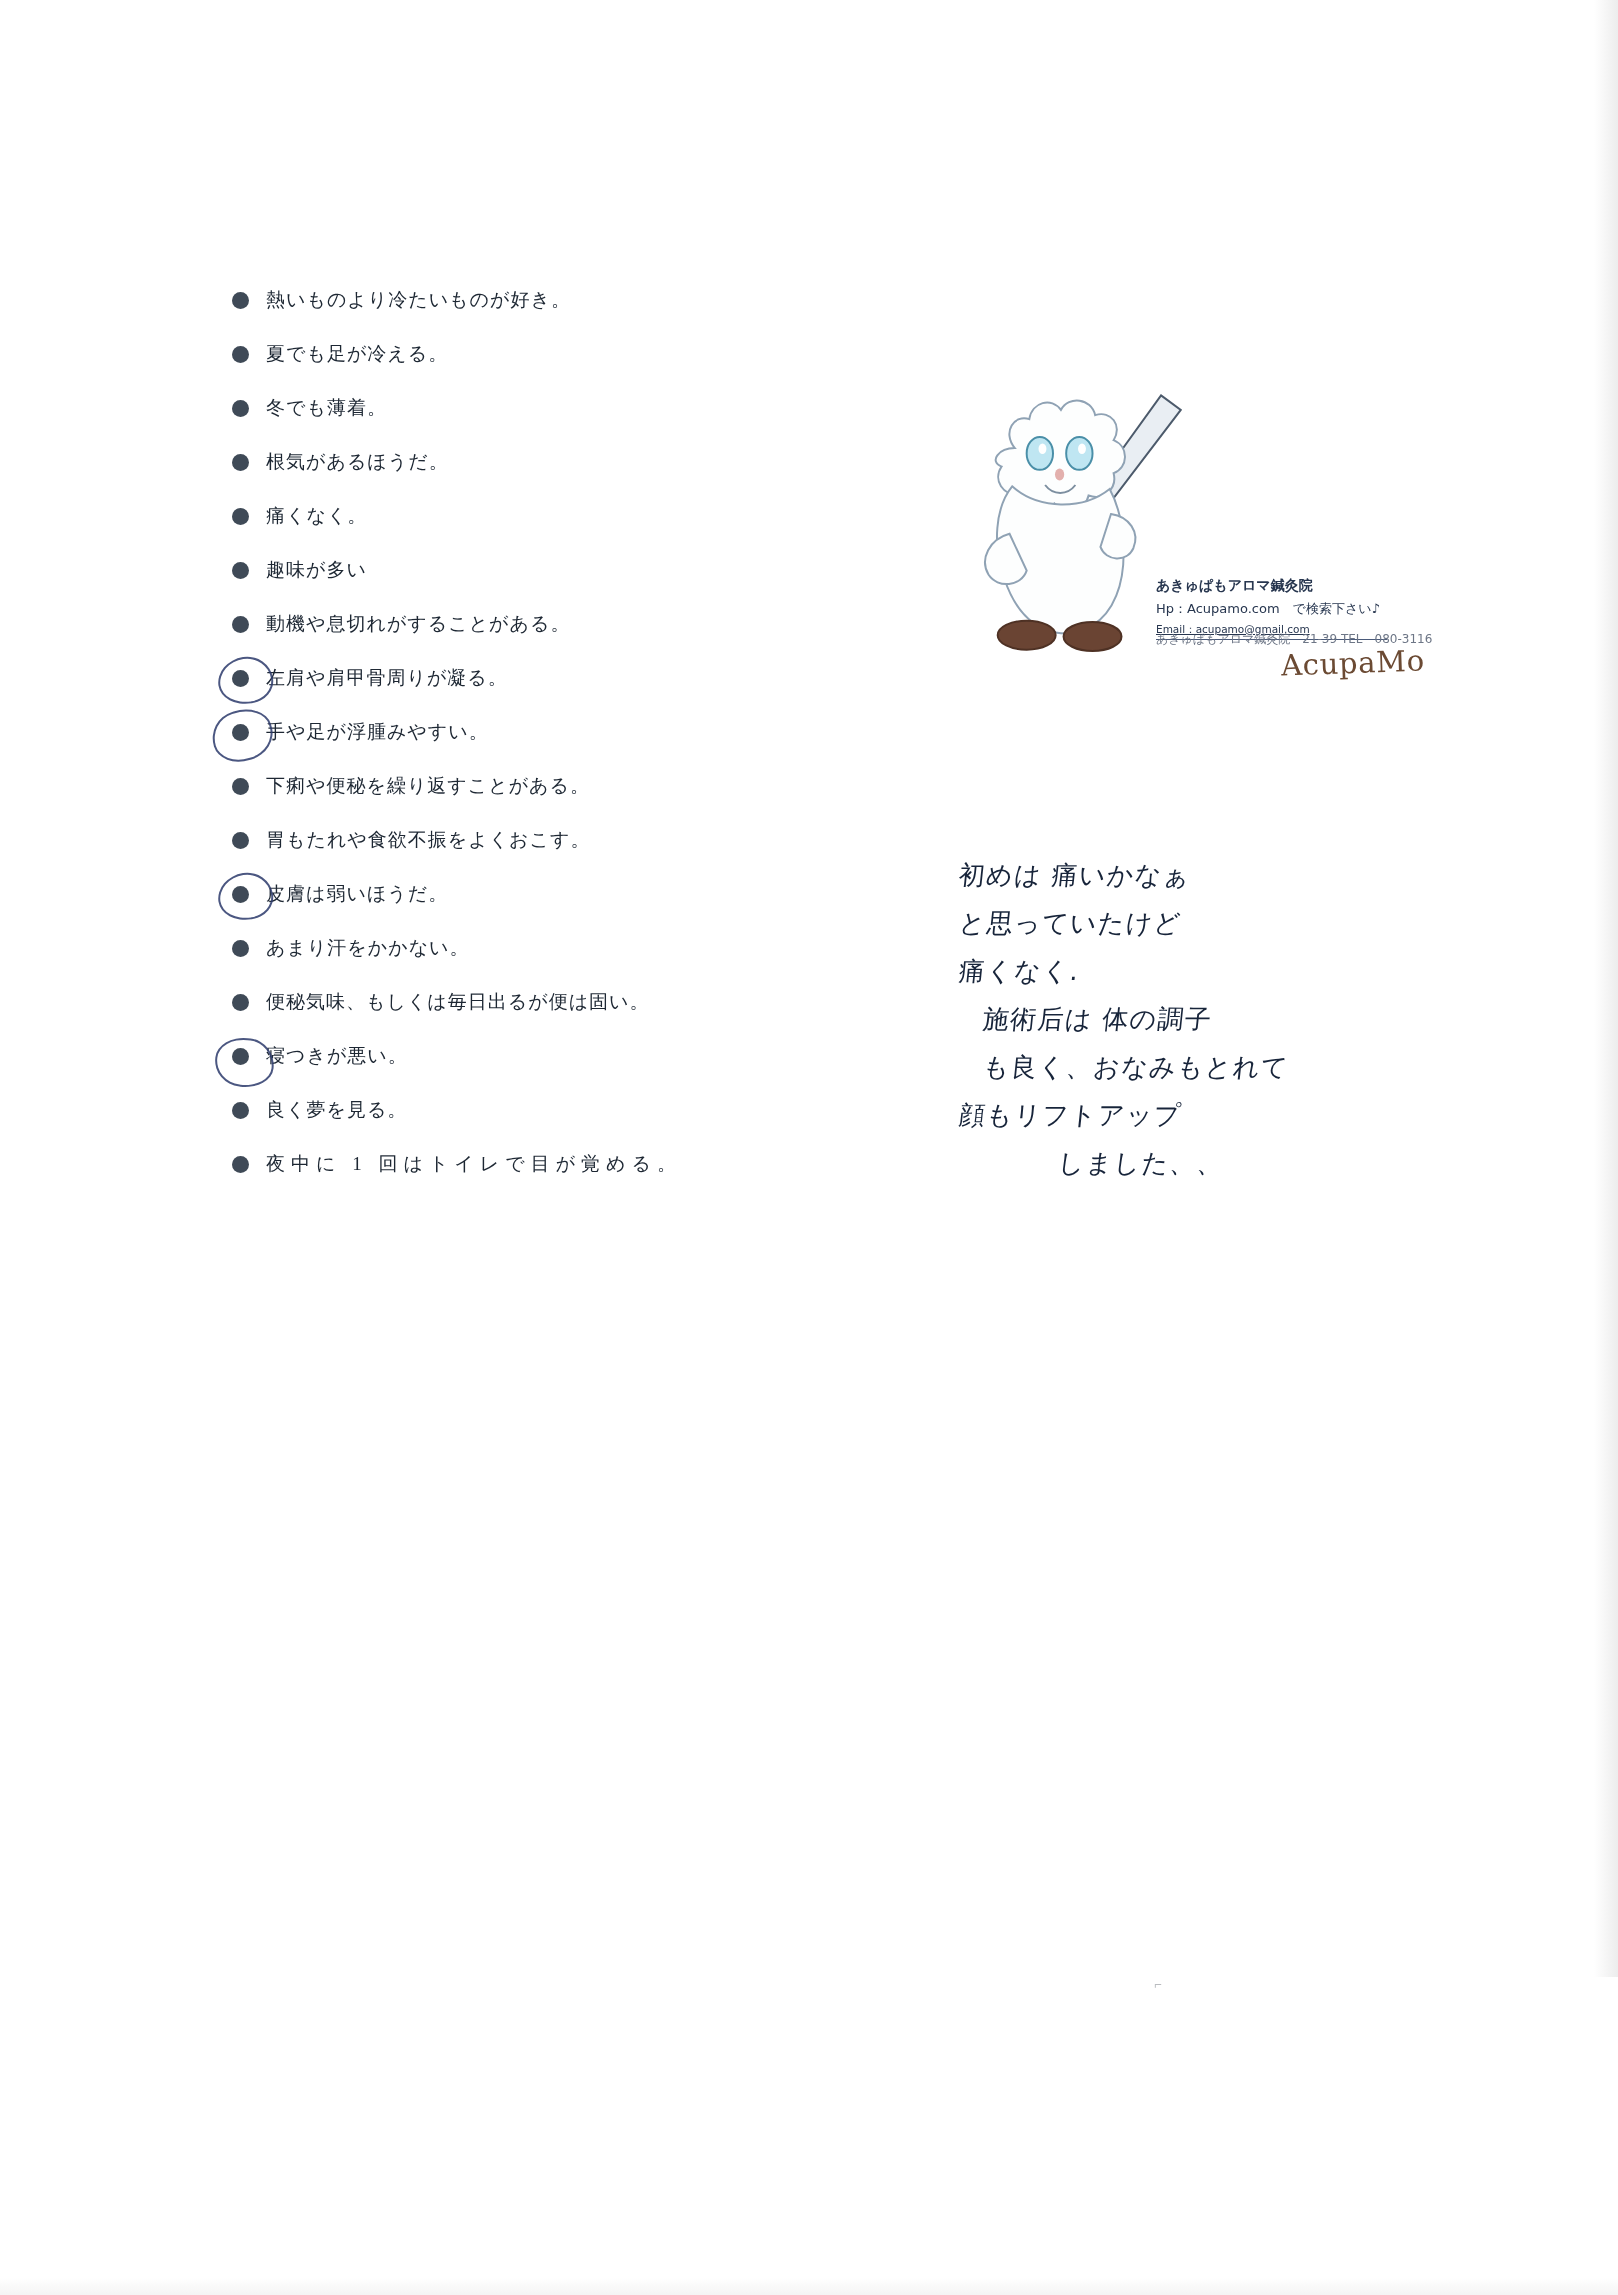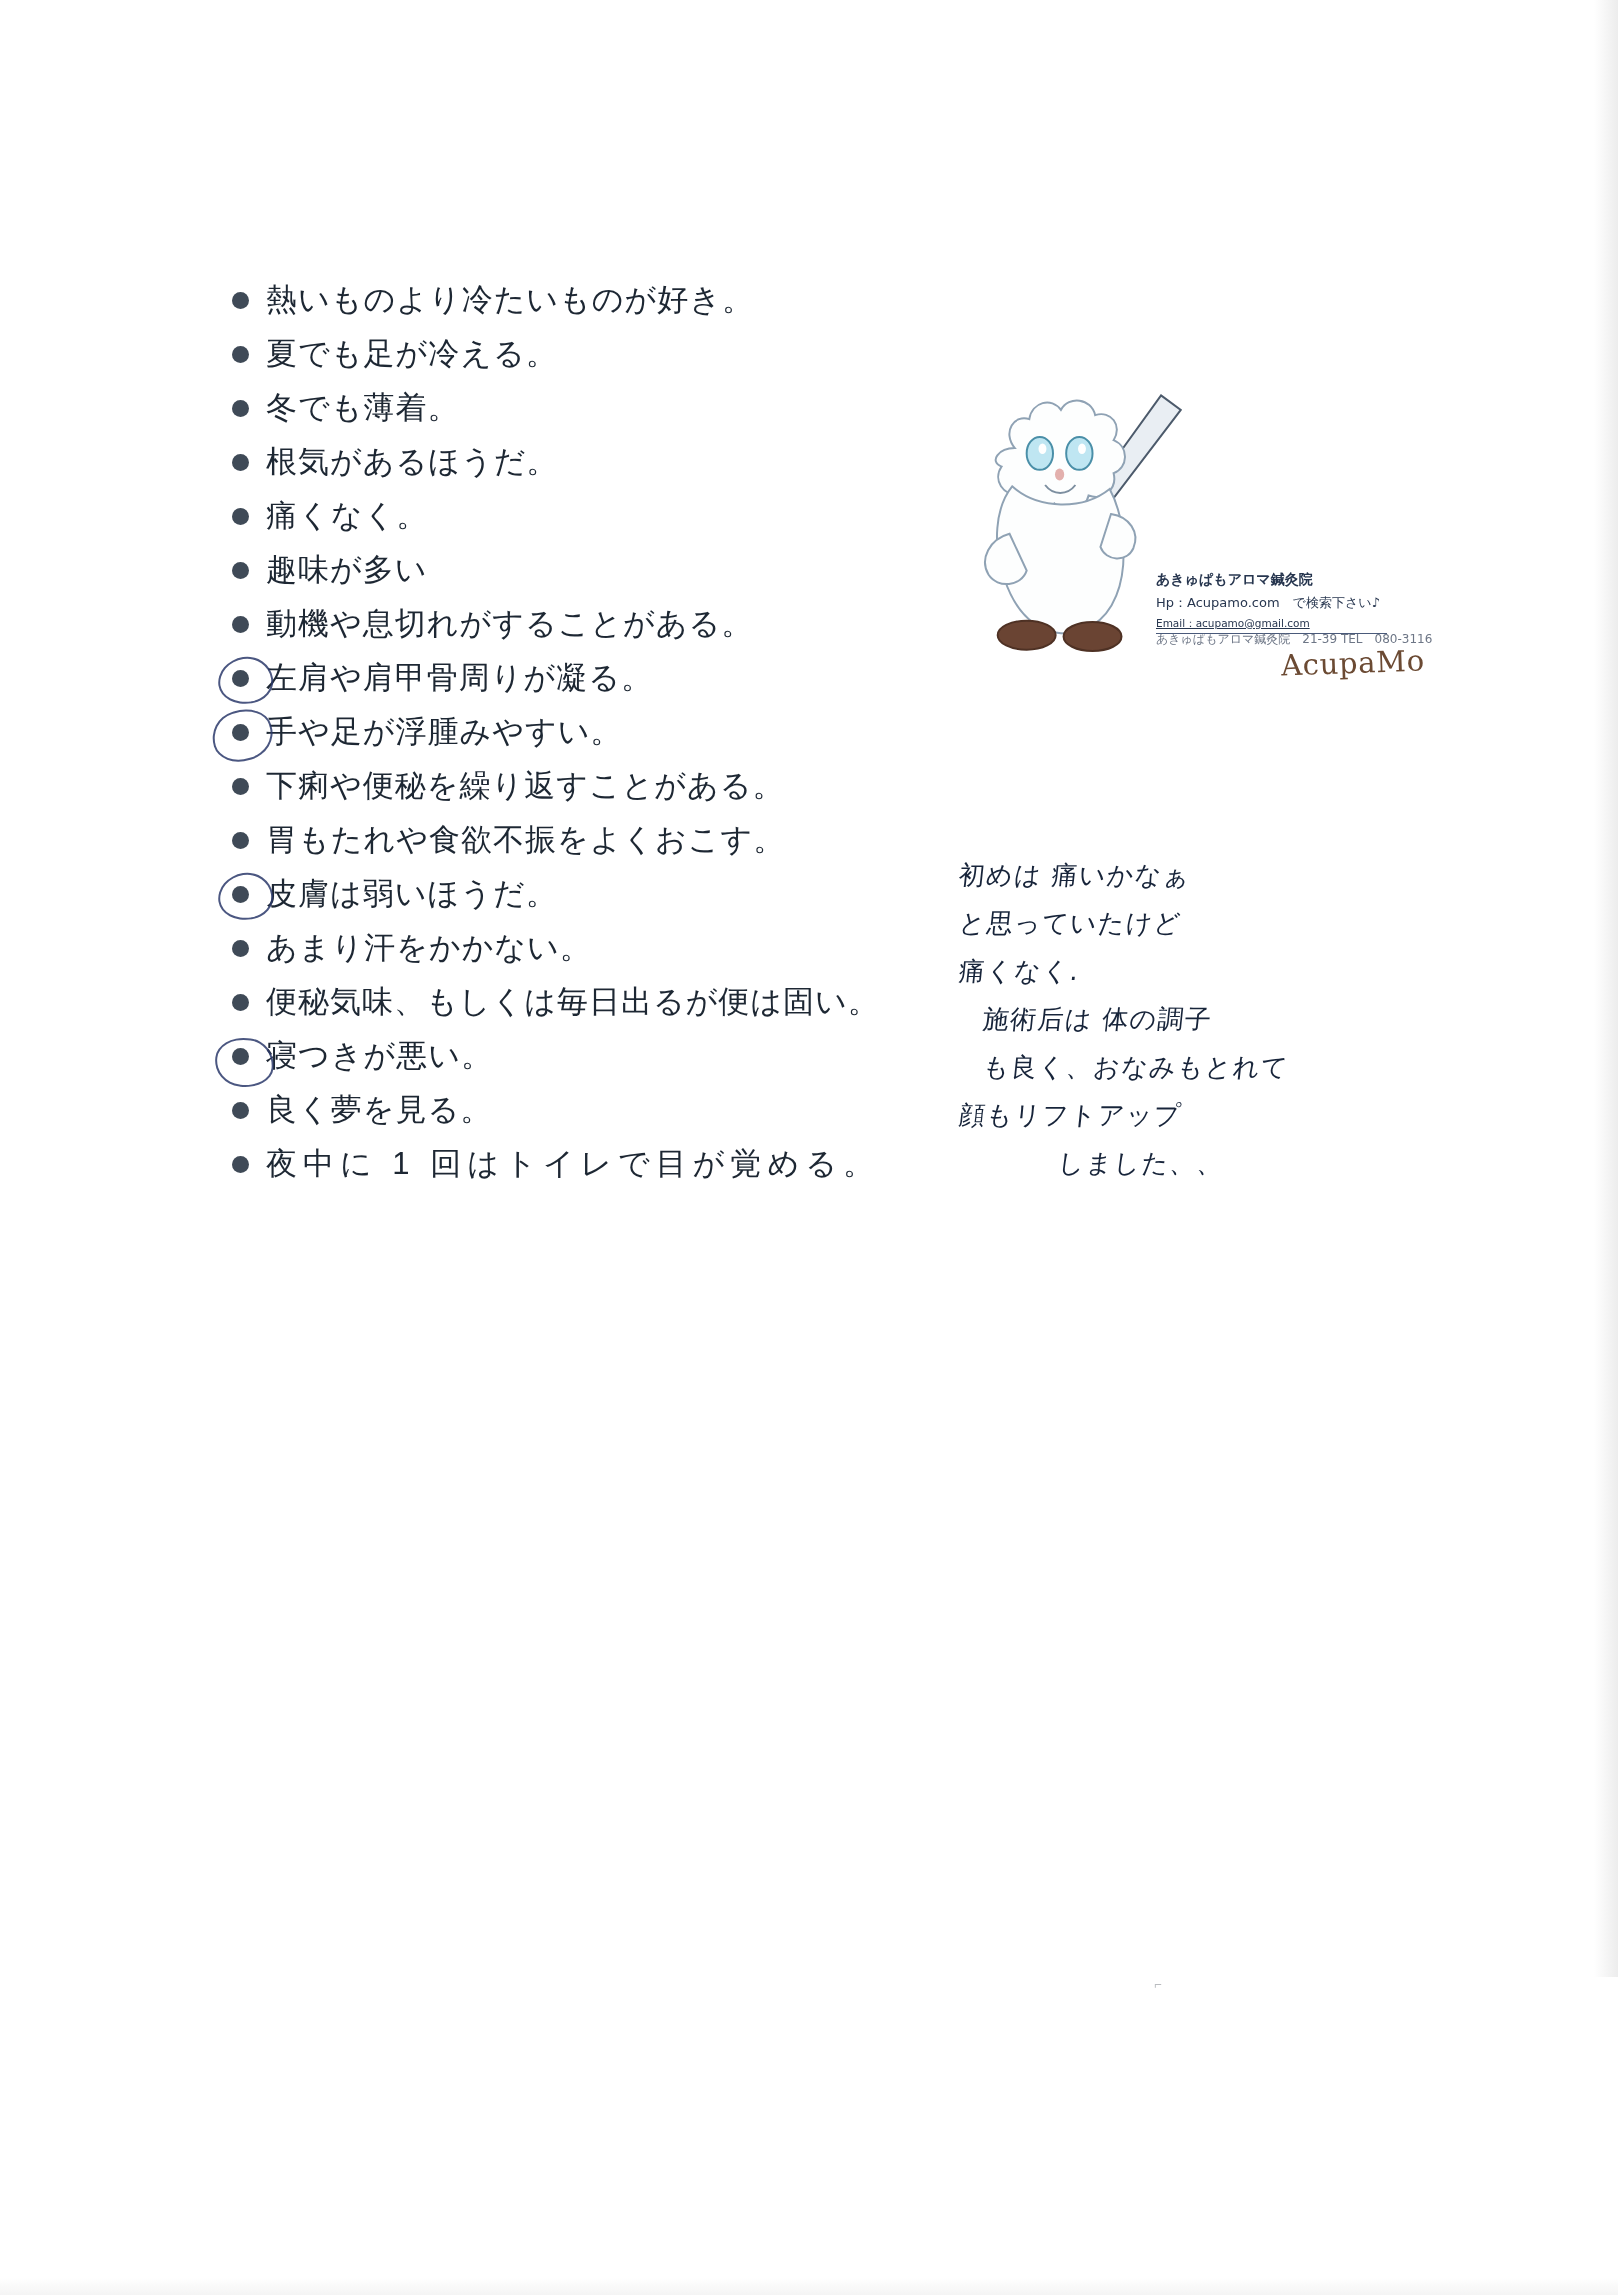--- a/index.html
+++ b/index.html
@@ -57,22 +57,22 @@
   .bullet {
     flex: 0 0 auto;
     width: 17px;
     height: 17px;
     border-radius: 50%;
     background: #3f4a57;
     margin-top: 9.2px;
     margin-right: 17px;
   }
   .item-text {
-    font-family: Liberation Sans, sans-serif;
-    font-size: 31px;
+    font-family: Liberation Serif, serif;
+    font-size: 19px;
     line-height: 34px;
     color: #1d2733;
     letter-spacing: 1px;
     white-space: nowrap;
   }
   .item-text.wide {
     letter-spacing: 6px;
   }
 
   
@@ -114,21 +114,21 @@
     height: 435px;
   }
   .mascot-svg {
     position: absolute;
     left: 40px;
     top: 0;
   }
   .stamp {
     position: absolute;
     left: 280px;
-    top: 202px;
+    top: 208px;
     width: 231px;
     border-bottom: 1.3px solid #4a5a7a;
     padding-bottom: 2.6px;
   }
   .stamp-line {
     font-family: "DejaVu Sans", sans-serif;
     color: #27364f;
     white-space: nowrap;
   }
   .stamp-line.l1 { font-size: 14px; font-weight: bold; letter-spacing: 0px; }

